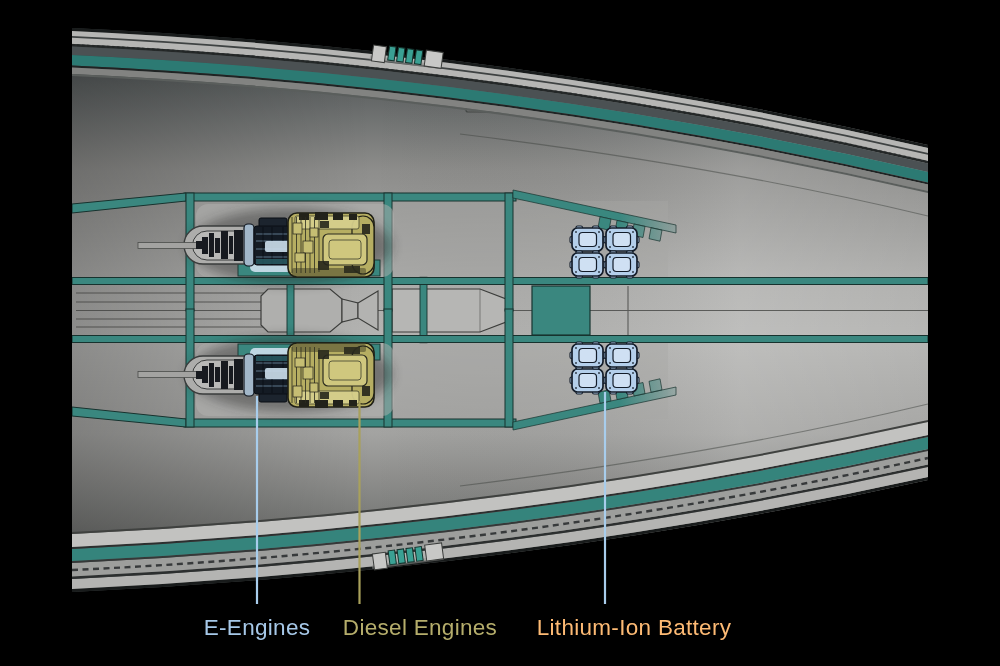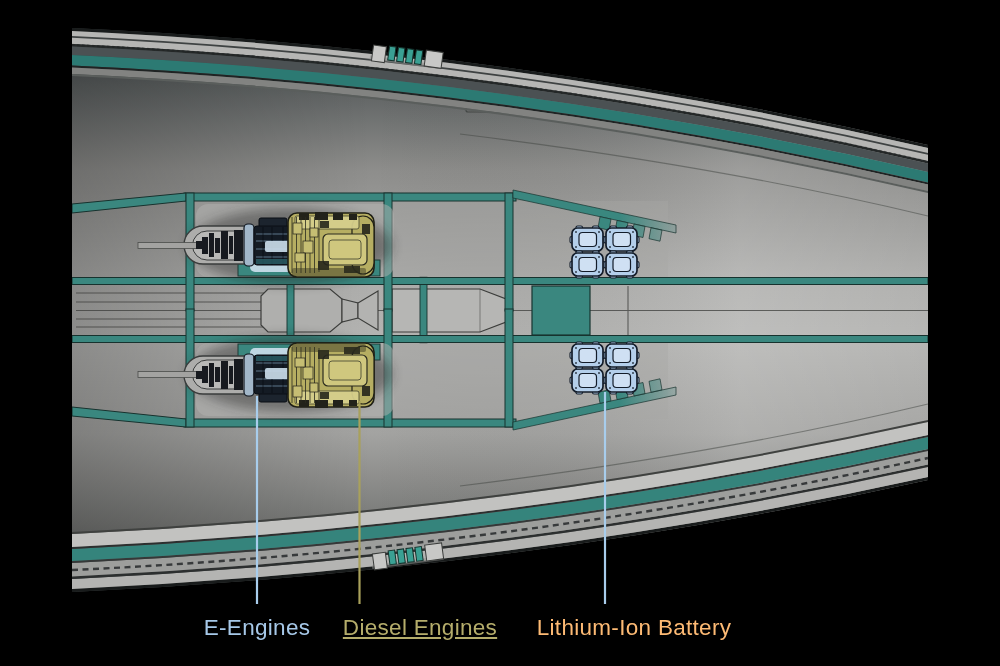--- a/index.html
+++ b/index.html
@@ -233,16 +233,16 @@
     <line x1="359.5" y1="401" x2="359.5" y2="604" stroke-width="2.2" style="stroke: rgb(169, 161, 91);"></line>
     <line x1="605" y1="392" x2="605" y2="604" stroke-width="2.2" style="stroke: rgb(168, 205, 236);"></line>
   </g>
 
   <rect x="0" y="0" width="72" height="666" fill="var(--background)"></rect>
   <rect x="928" y="0" width="72" height="666" fill="var(--background)"></rect>
 </svg>
 
 <div class="labels">
   <span class="diagram-label lbl-e" style="color: rgb(166, 200, 232);">E-Engines</span>
-  <span class="diagram-label lbl-d" style="color: rgb(181, 173, 107); text-decoration: underline;">Diesel Engines</span>
+  <span class="diagram-label lbl-d" style="color: rgb(181, 173, 107);">Diesel Engines</span>
   <span class="diagram-label lbl-b" style="color: #fdba74;">Lithium-Ion Battery</span>
 </div>
 </div>
 
 </body></html>

